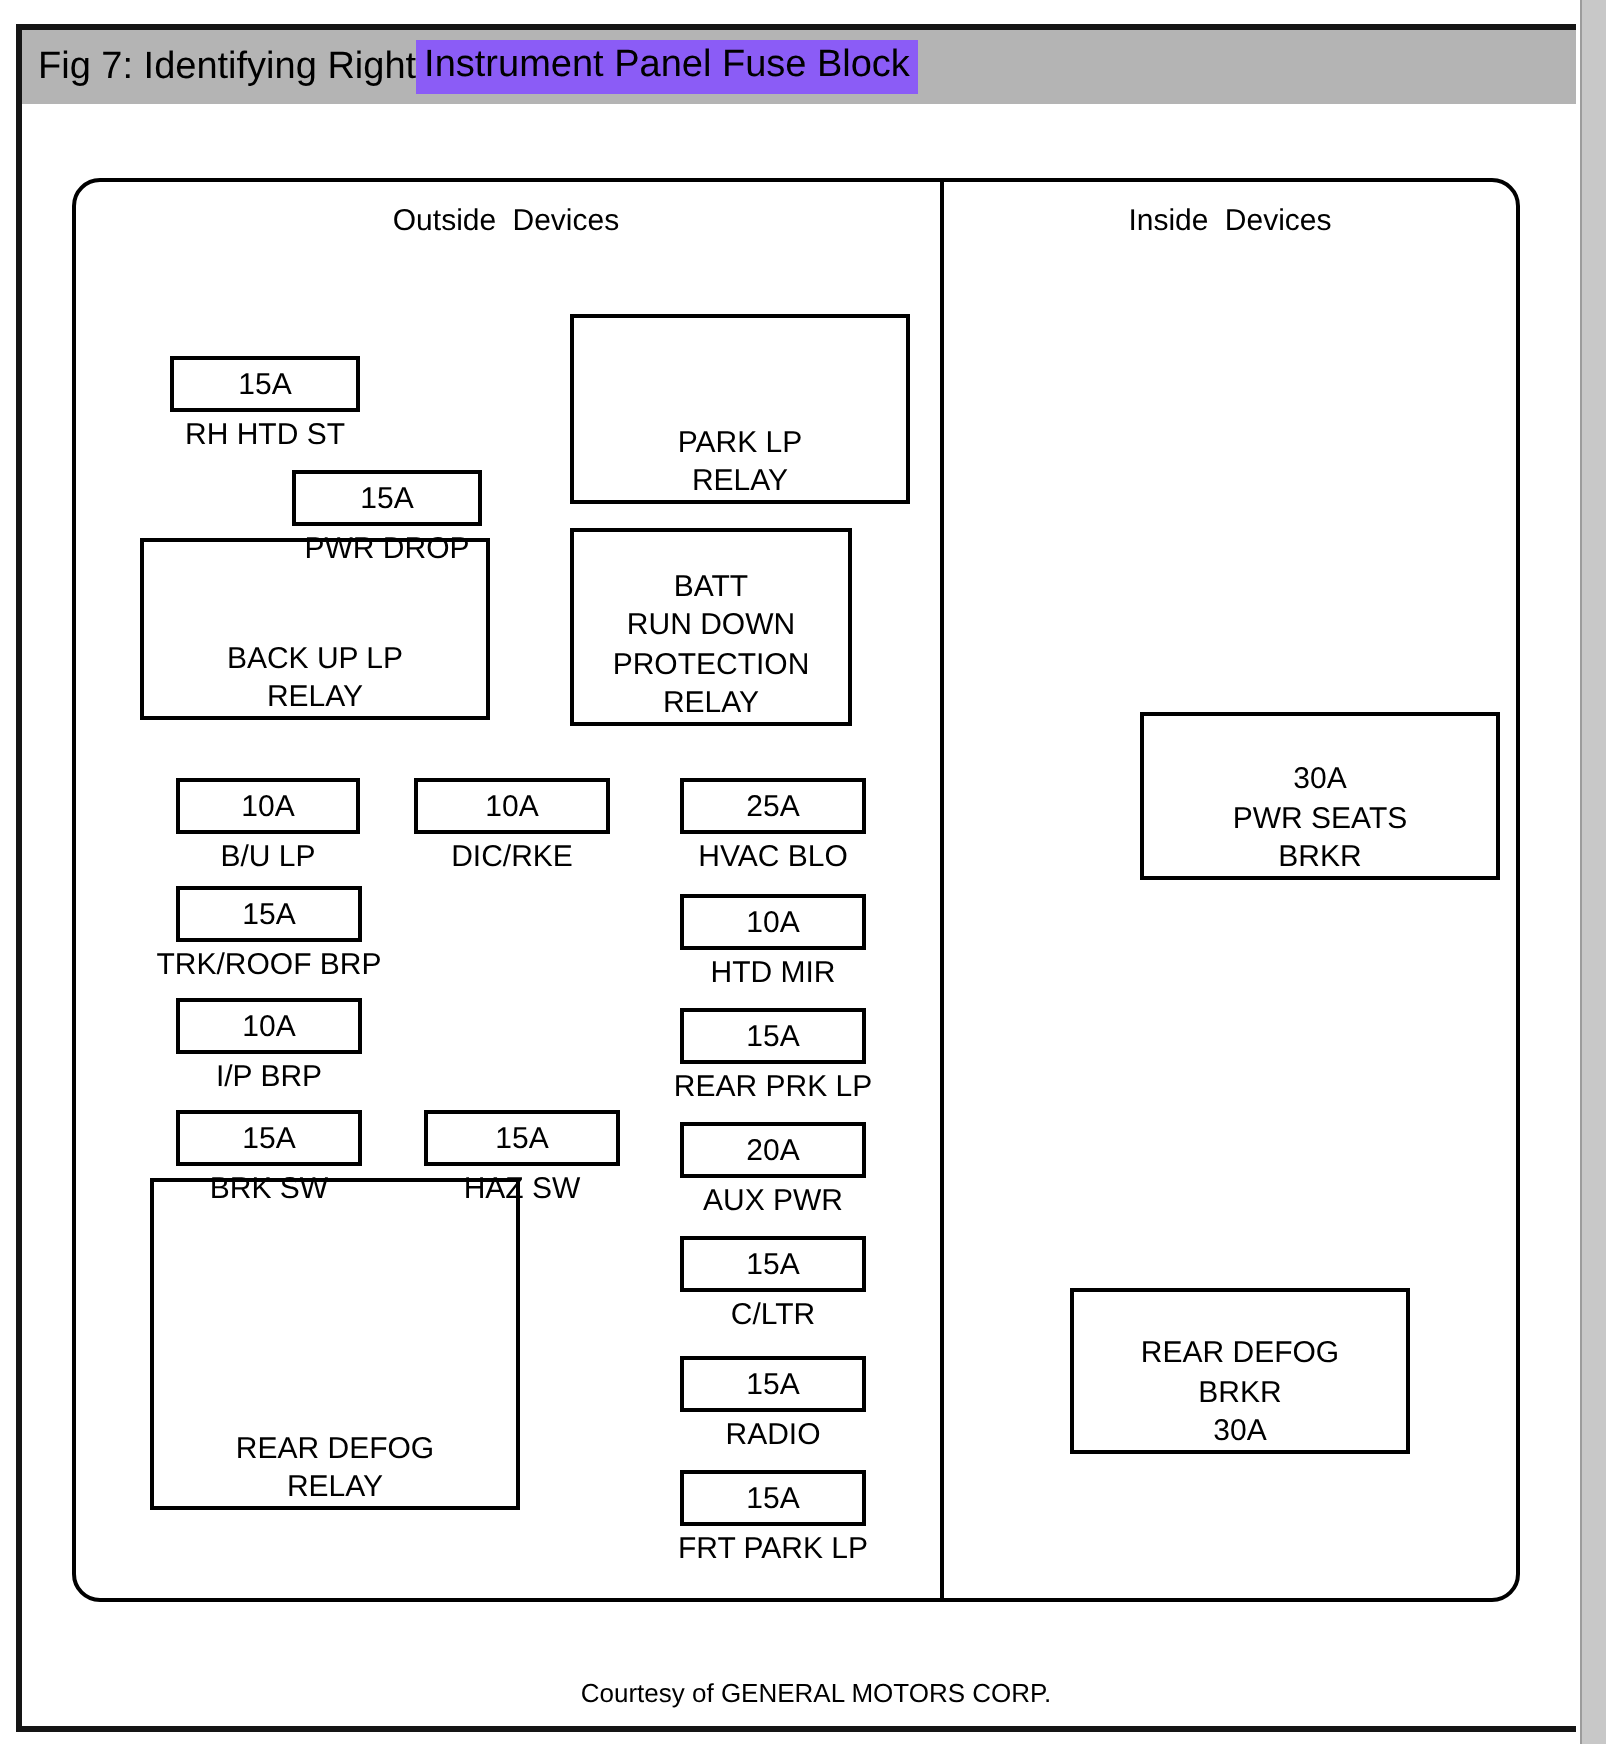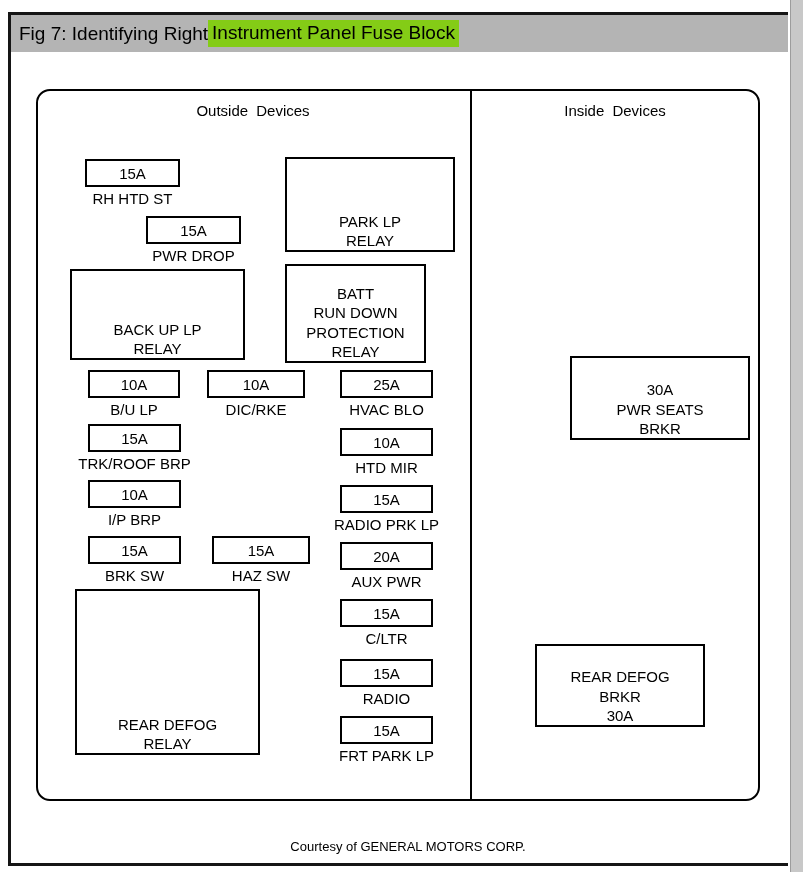--- a/index.html
+++ b/index.html
@@ -35,21 +35,21 @@
     position: absolute;
     left: 11px; top: 15px;
     width: 777px; height: 37px;
     background: #b4b4b4;
     display: flex;
     align-items: center;
     padding-left: 8px;
     font-size: 19px;
   }
   .highlight {
-    background: #84cc16;
+    background: #8b5cf6;
     padding: 2px 4px 3px 4px;
   }
   .diagram { position: absolute; inset: 0; }
   .outline {
     position: absolute;
     left: 36px; top: 89px;
     width: 724px; height: 712px;
     border: 2px solid #000;
     border-radius: 14px;
     background: #fff;
@@ -60,21 +60,21 @@
     width: 2px; height: 710px;
     background: #000;
   }
   .sec-header {
     position: absolute;
     top: 102px;
     text-align: center;
     font-size: 15px;
     word-spacing: 4px;
   }
-  .fuse { position: absolute; }
+  .fuse { position: absolute; margin-top: 19px; }
   .fuse-box {
     height: 28px;
     border: 2px solid #000;
     background: #fff;
     display: flex;
     align-items: center;
     justify-content: center;
     font-size: 15px;
   }
   .fuse-label {
@@ -183,21 +183,21 @@
     <div class="fuse" style="left:340px; top:428px; width:93px;">
       <div class="fuse-box">10A</div>
       <div class="fuse-label">HTD MIR</div>
     </div>
     <div class="fuse" style="left:88px; top:480px; width:93px;">
       <div class="fuse-box">10A</div>
       <div class="fuse-label">I/P BRP</div>
     </div>
     <div class="fuse" style="left:340px; top:485px; width:93px;">
       <div class="fuse-box">15A</div>
-      <div class="fuse-label">RADIO PRK LP</div>
+      <div class="fuse-label">REAR PRK LP</div>
     </div>
     <div class="fuse" style="left:88px; top:536px; width:93px;">
       <div class="fuse-box">15A</div>
       <div class="fuse-label">BRK SW</div>
     </div>
     <div class="fuse" style="left:212px; top:536px; width:98px;">
       <div class="fuse-box">15A</div>
       <div class="fuse-label">HAZ SW</div>
     </div>
     <div class="fuse" style="left:340px; top:542px; width:93px;">

